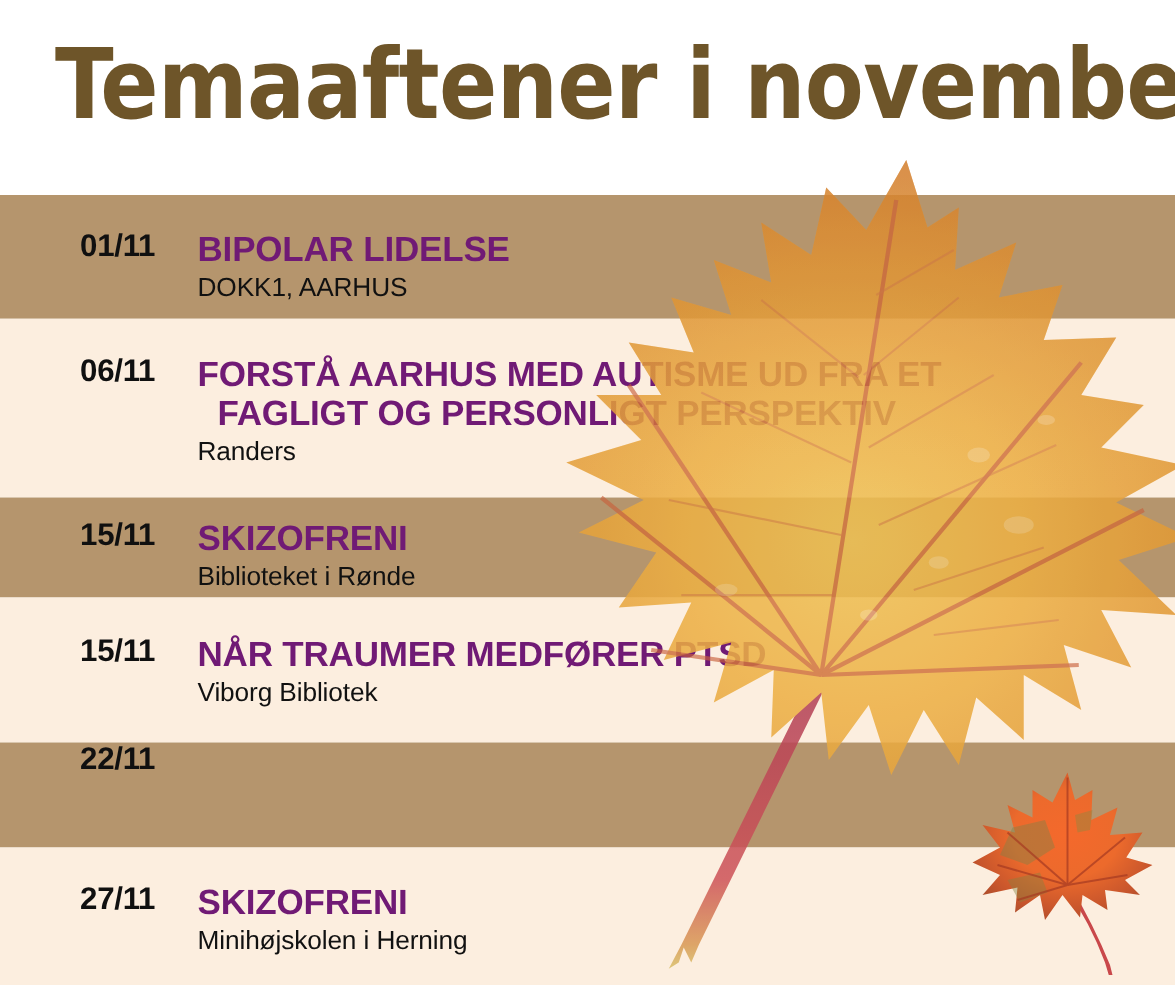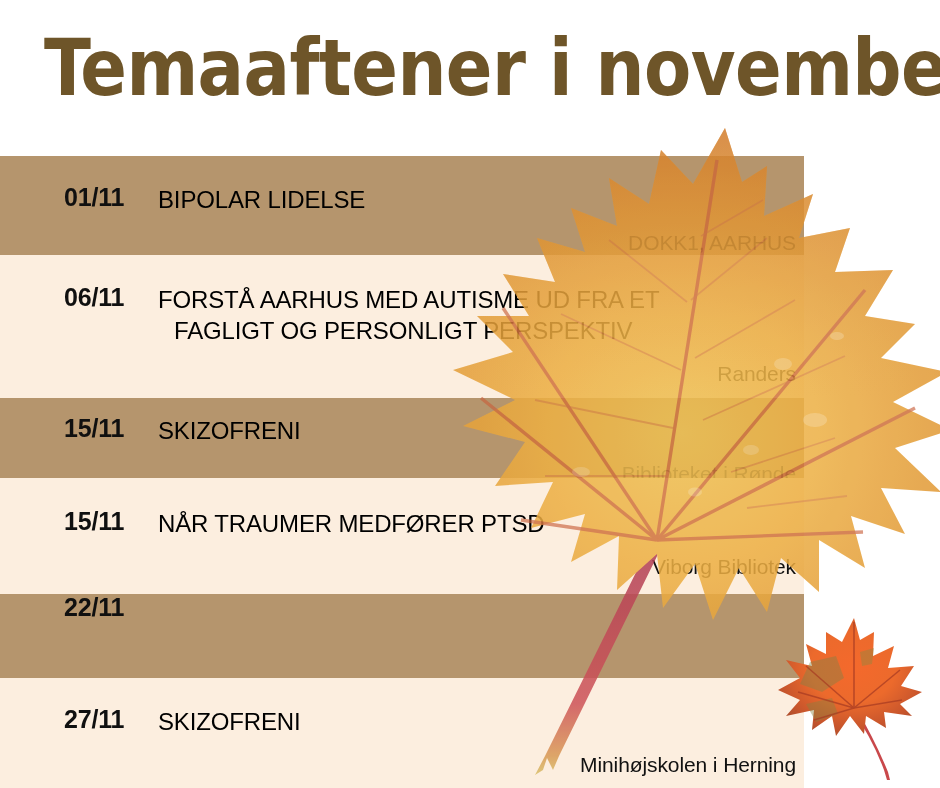--- a/index.html
+++ b/index.html
@@ -27,49 +27,48 @@
     transform:scaleX(0.98);
     transform-origin:left center;
     white-space:nowrap;
   }
 
   
   .rows{
     position:absolute;left:0;top:156px;width:940px;height:632px;z-index:1;
   }
   .row{
-    position:relative;width:804px;box-sizing:border-box;
+    position:relative;width:940px;box-sizing:border-box;
     display:flex;align-items:flex-start;
   }
   .row.tan{background:#B5956D;}
   .row.cream{background:#FCEEDF;}
 
   .row-date{
     flex:0 0 158px;
     padding-left:64px;
     box-sizing:border-box;
     color:#101010;
     font-size:25px;font-weight:700;letter-spacing:-0.2px;
     line-height:26px;
     white-space:nowrap;
   }
   .row-body{flex:1 1 auto;padding-right:8px;}
   .row-title{
-    color:#000000;
-    font-size:24px;font-weight:400;line-height:31px;
+    color:#701a75;
+    font-size:28px;font-weight:700;line-height:31px;
     letter-spacing:-0.15px;
     white-space:nowrap;
   }
   .row-title .tline2{display:block;padding-left:16px;}
   .row-venue{
     color:#111111;
     font-size:21px;font-weight:400;line-height:27px;
-    letter-spacing:-0.1px;margin-top:14px;
-    white-space:nowrap;
-    text-align:right;
+    letter-spacing:-0.1px;margin-top:2px;
+    white-space:nowrap;
   }
 
   
   .row-0{height:99px;padding-top:28px;}
   .row-1{height:143px;padding-top:29px;}
   .row-2{height:80px;padding-top:17px;}
   .row-3{height:116px;padding-top:30px;}
   .row-4{height:84px;}
   .row-5{height:110px;padding-top:28px;}
 

